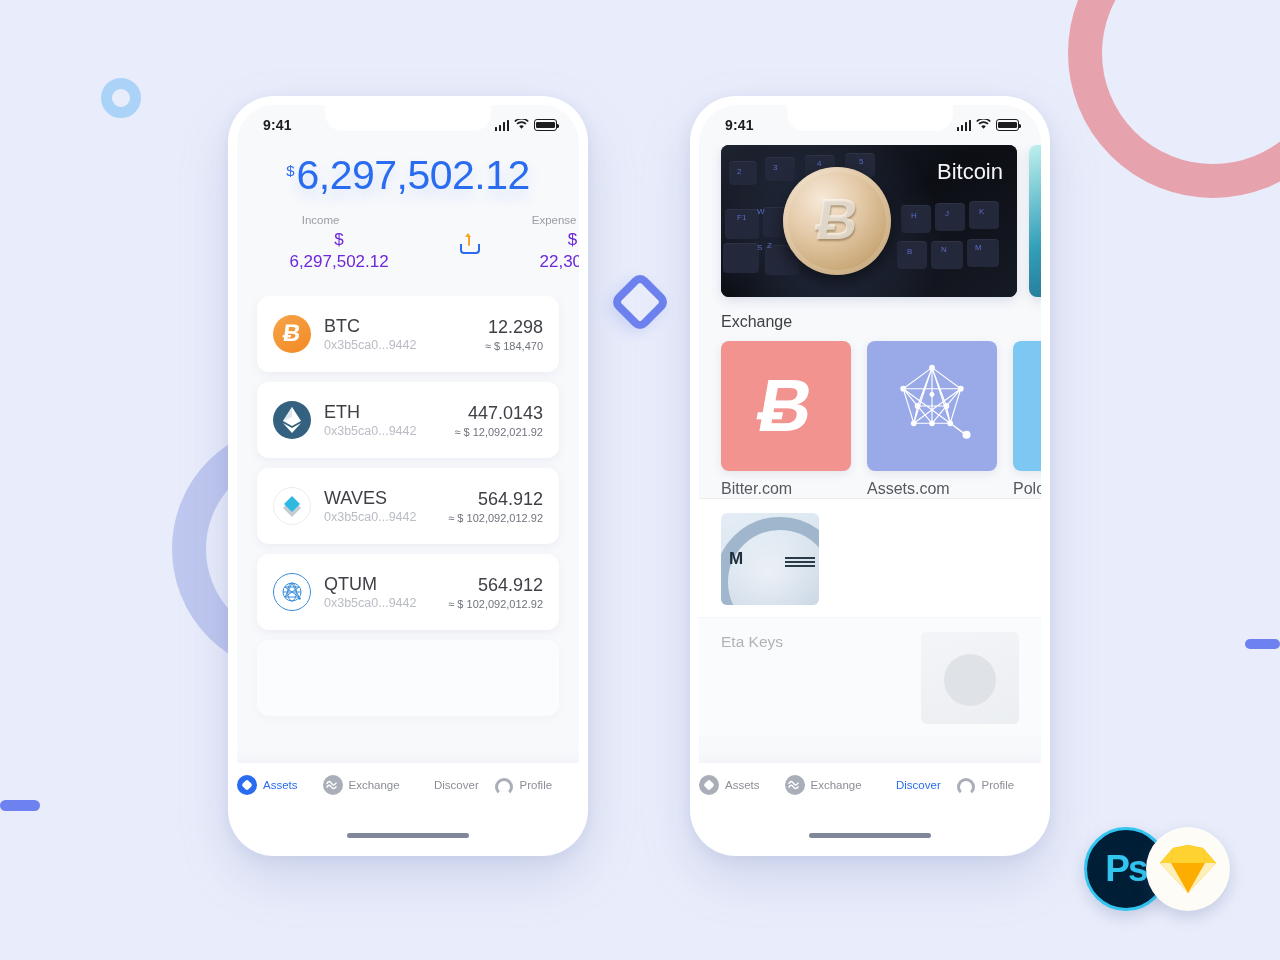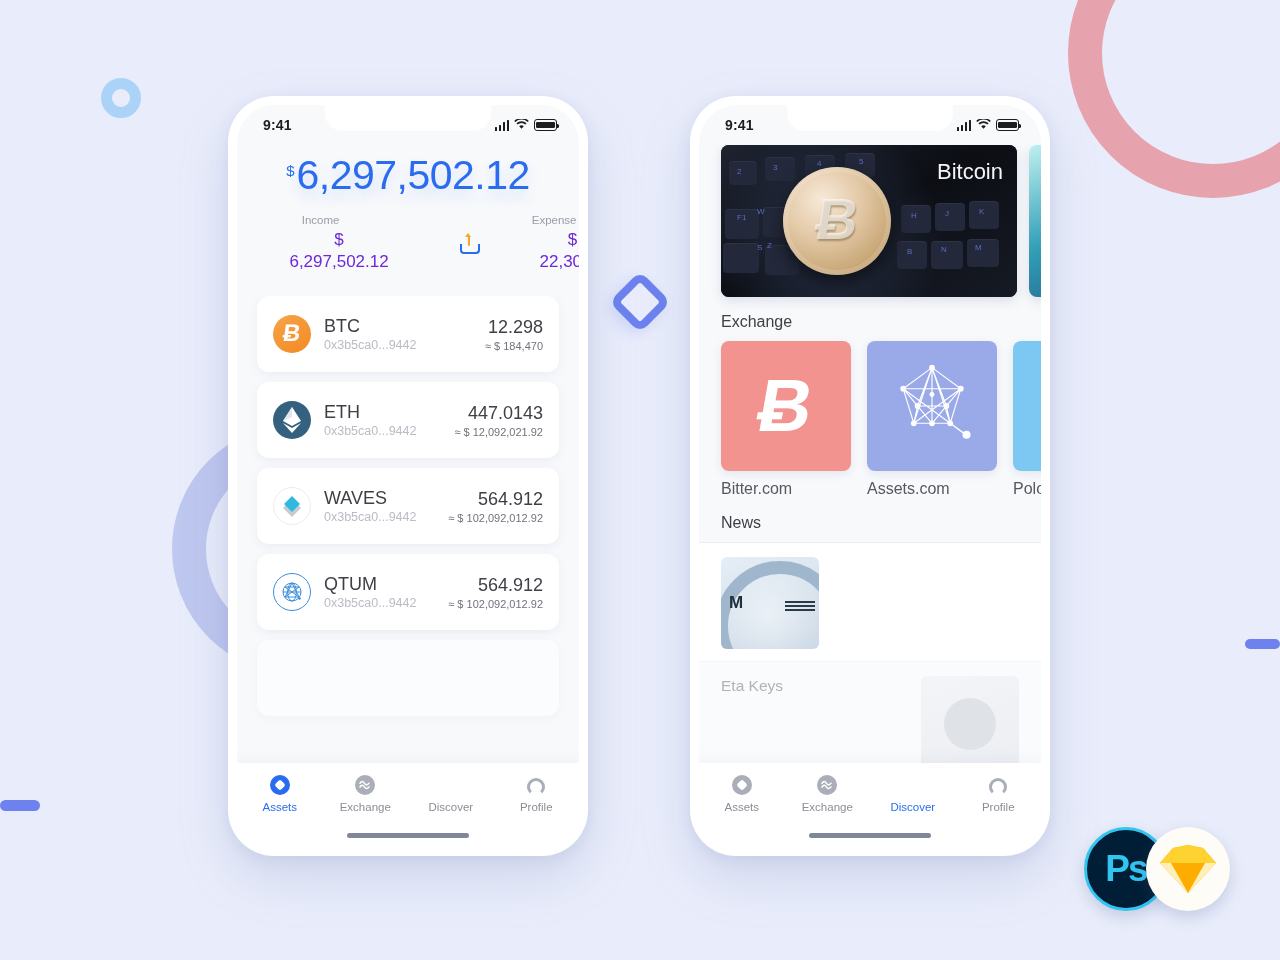--- a/index.html
+++ b/index.html
@@ -186,21 +186,21 @@
   .ic-qtum { border-radius:50%; background:#fff; border:1.6px solid #3a8ddb;
              display:flex; align-items:center; justify-content:center; }
 
   
   .tabbar {
     flex:0 0 auto; height:84px; background:#fff;
     display:flex; align-items:flex-start; padding-top:12px;
     box-shadow:0 -3px 12px rgba(110,125,175,.07);
     position:relative; z-index:6;
   }
-  .tab { flex:1 1 0; display:flex; flex-direction:column; align-items:center; gap:6px; cursor:pointer; }
+  .tab { flex:1 1 0; display:flex; align-items:center; gap:6px; cursor:pointer; }
   .tab-icon { width:20px; height:20px; position:relative; }
   .tab-label { font-size:11.5px; color:#8b8e96; }
   .tab.active .tab-label { color:#2a6cf0; }
   .home-ind {
     position:absolute; bottom:9px; left:50%; transform:translateX(-50%);
     width:122px; height:5px; border-radius:3px; background:#7f8799;
   }
   
   .g-assets { width:20px; height:20px; border-radius:50%; background:#a9aeb9;
               display:flex; align-items:center; justify-content:center; }
@@ -598,21 +598,20 @@
             </svg>
           </div>
           <div class="rec-cap">Assets.com</div>
         </div>
         <div class="rec-item">
           <div class="rec-tile" style="background:#7cc8f2"></div>
           <div class="rec-cap">Polonie</div>
         </div>
       </div>
 
-      <div class="sec-title">News</div>
 
       <div class="news-list">
         <div class="news-item">
           <span class="news-thumb thumb-ibm">
               <span class="mark">M</span>
             </span>
         </div>
         <div class="news-item news-faded">
           <span class="news-text">
             <span class="news-title">Eta Keys</span>

